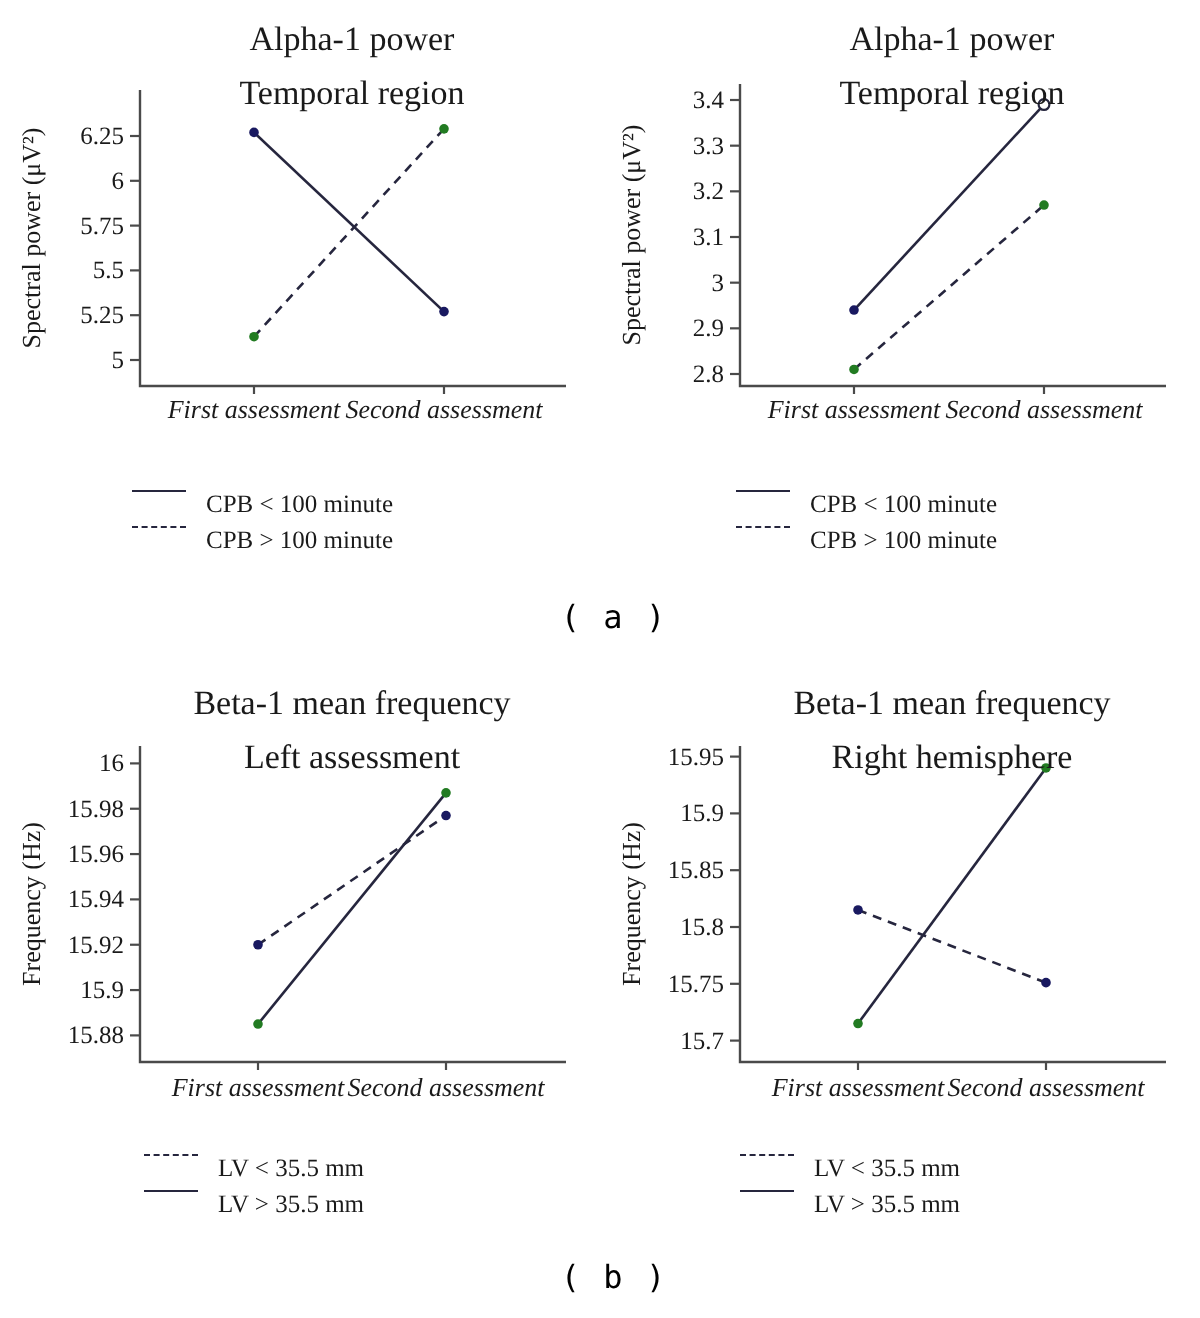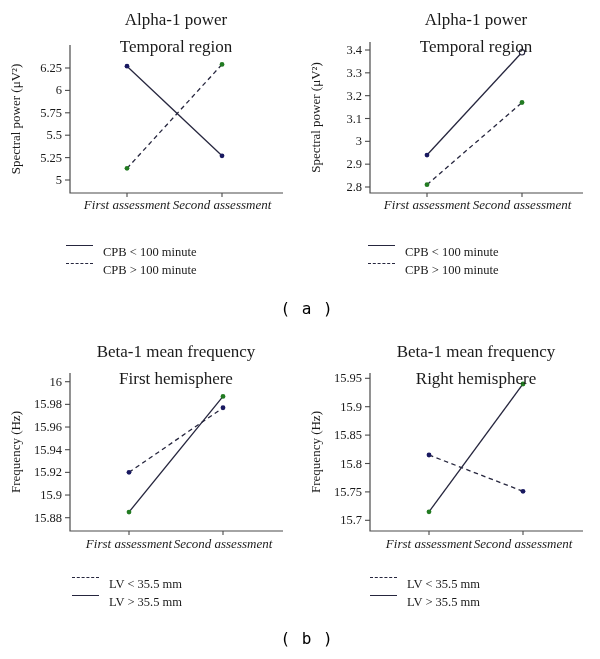--- a/index.html
+++ b/index.html
@@ -120,21 +120,21 @@
       <circle cx="223" cy="156.33199999999994" r="2.4" fill="#191960"></circle>
       <circle cx="129" cy="176.7799999999997" r="2.4" fill="#227b22"></circle>
       <circle cx="223" cy="48.979999999999905" r="2.4" fill="#227b22"></circle>
     </svg>
 
   <div class="abs chart-title" style="left:46px;top:10px;">Alpha-1 power</div>
   <div class="abs chart-title" style="left:46px;top:37px;">Temporal region</div>
   <div class="abs chart-title" style="left:346px;top:10px;">Alpha-1 power</div>
   <div class="abs chart-title" style="left:346px;top:37px;">Temporal region</div>
   <div class="abs chart-title" style="left:46px;top:342px;">Beta-1 mean frequency</div>
-  <div class="abs chart-title" style="left:46px;top:369px;">First hemisphere</div>
+  <div class="abs chart-title" style="left:46px;top:369px;">Left assessment</div>
   <div class="abs chart-title" style="left:346px;top:342px;">Beta-1 mean frequency</div>
   <div class="abs chart-title" style="left:346px;top:369px;">Right hemisphere</div>
 
   <div class="abs cat-label" style="left:62px;top:197px;">First assessment</div>
   <div class="abs cat-label" style="left:157px;top:197px;">Second assessment</div>
   <div class="abs cat-label" style="left:362px;top:197px;">First assessment</div>
   <div class="abs cat-label" style="left:457px;top:197px;">Second assessment</div>
   <div class="abs cat-label" style="left:64px;top:536px;">First assessment</div>
   <div class="abs cat-label" style="left:158px;top:536px;">Second assessment</div>
   <div class="abs cat-label" style="left:364px;top:536px;">First assessment</div>

